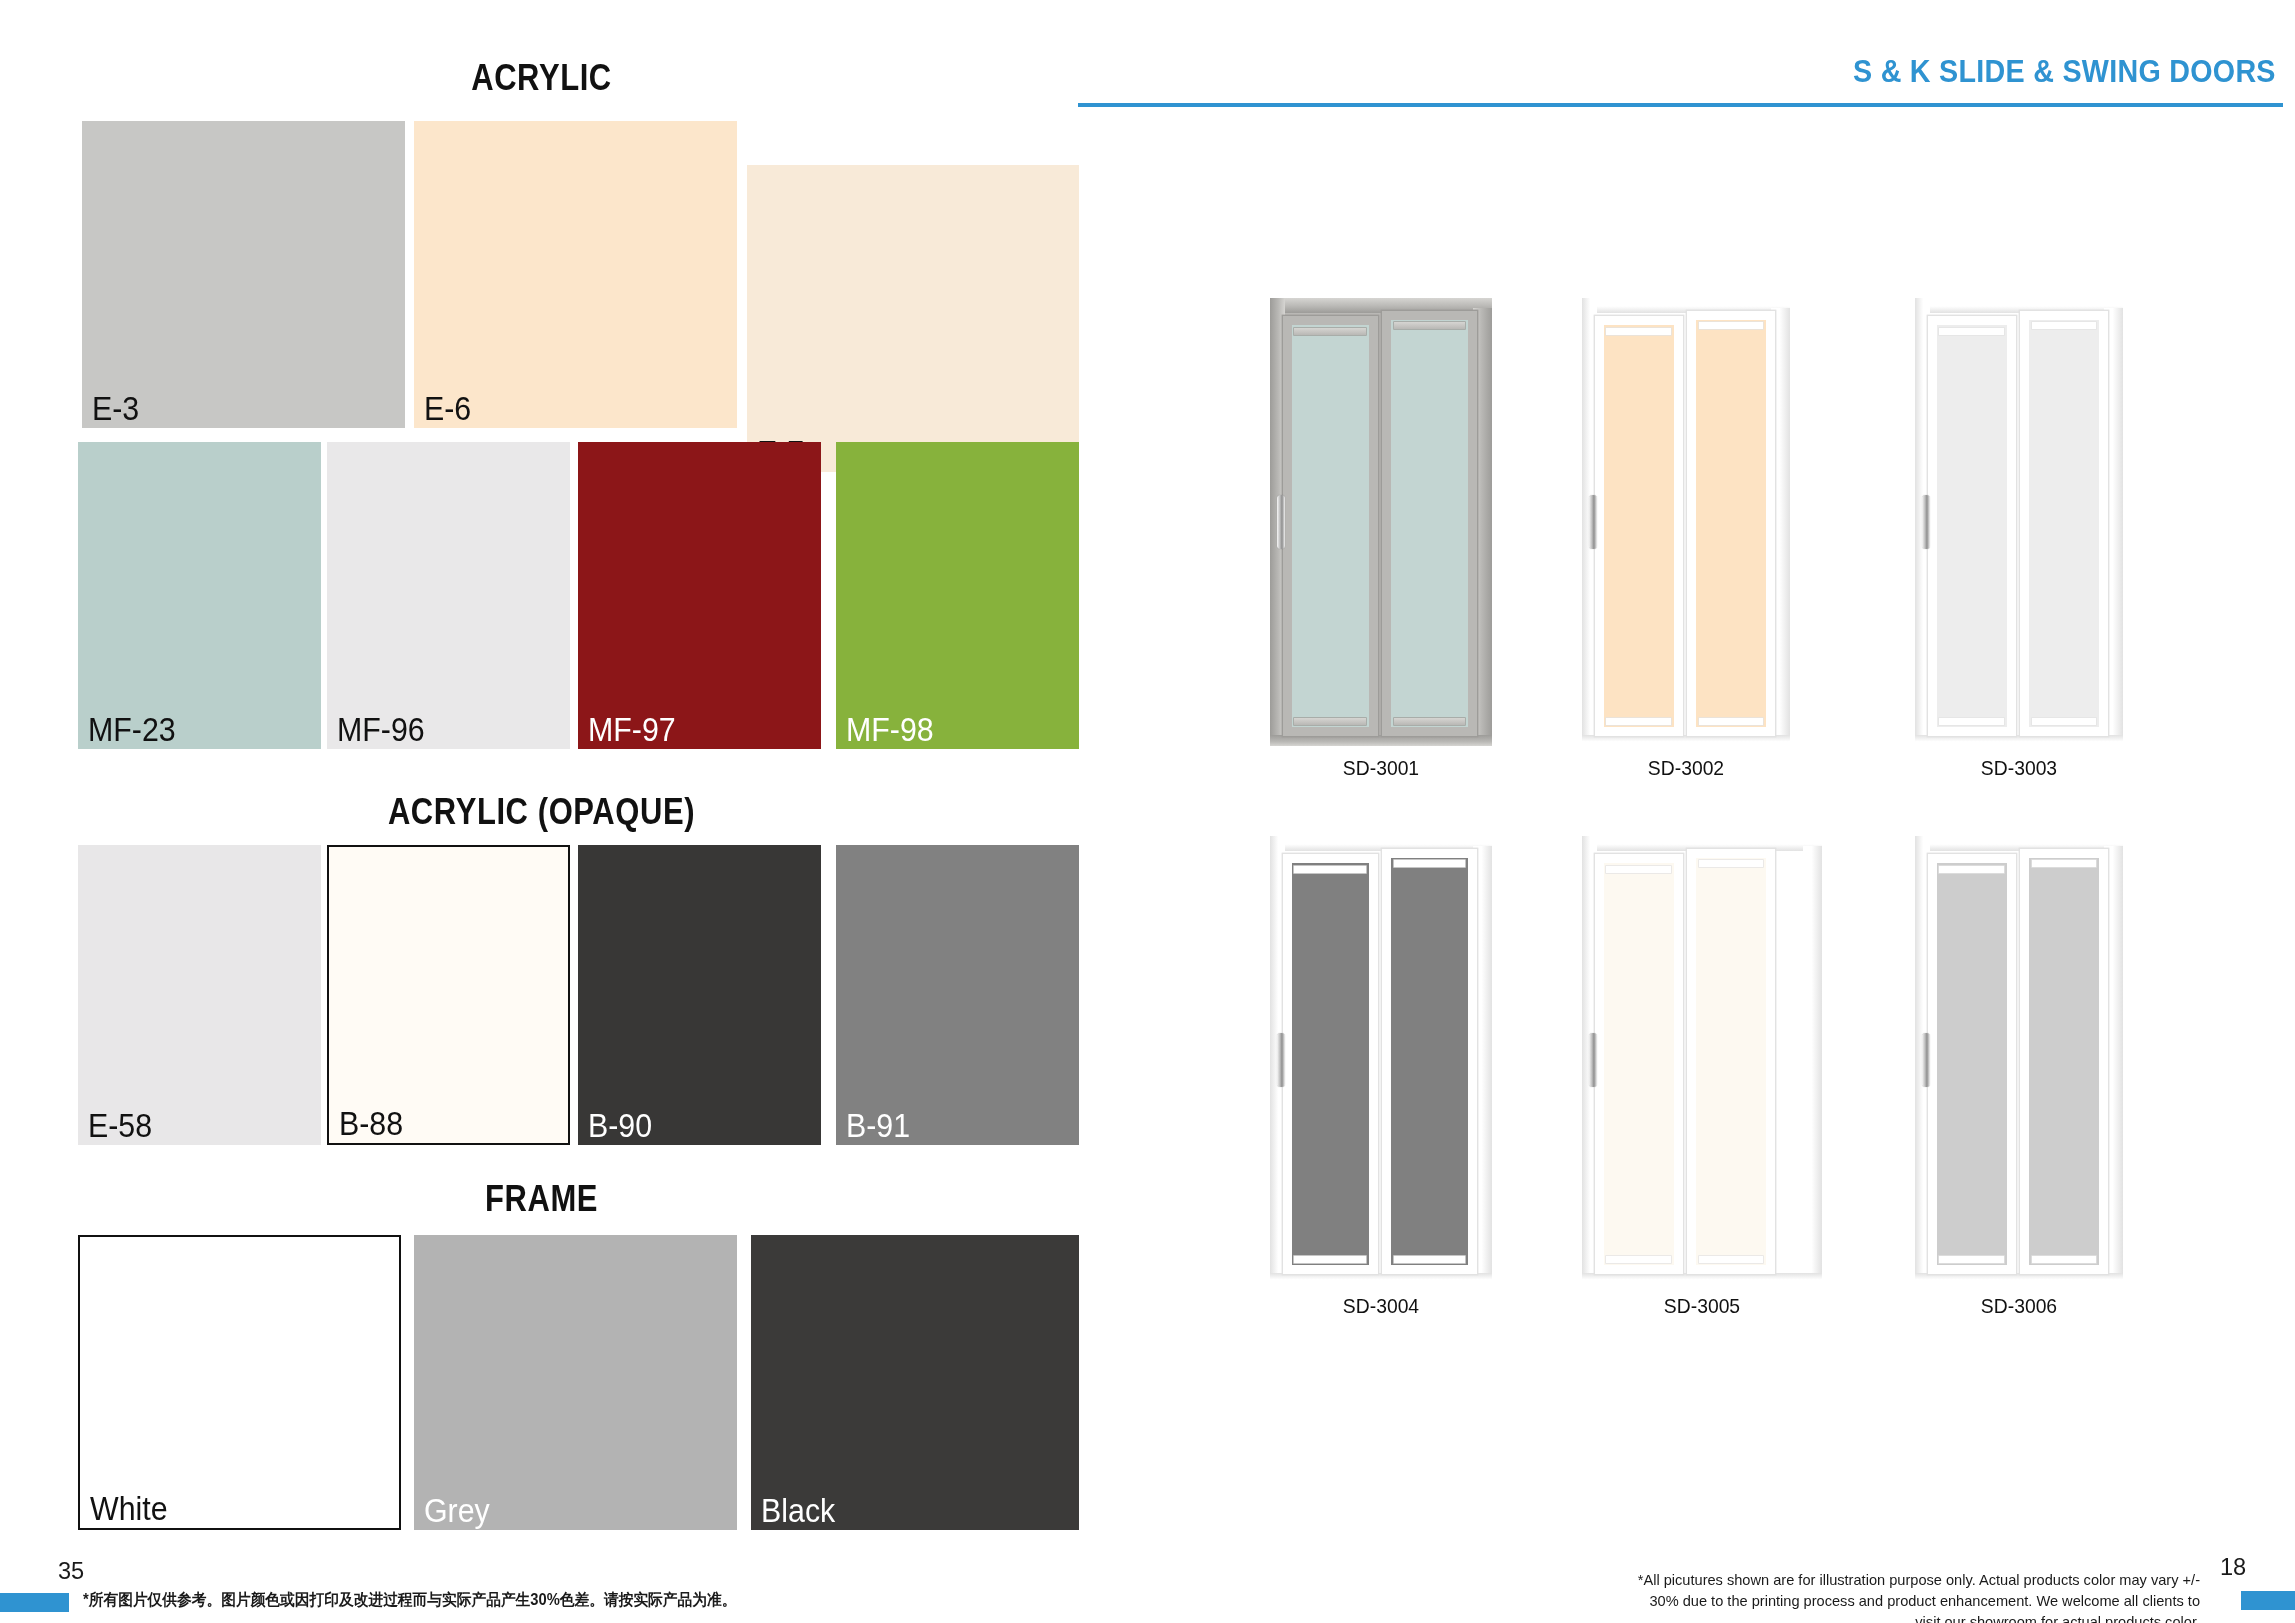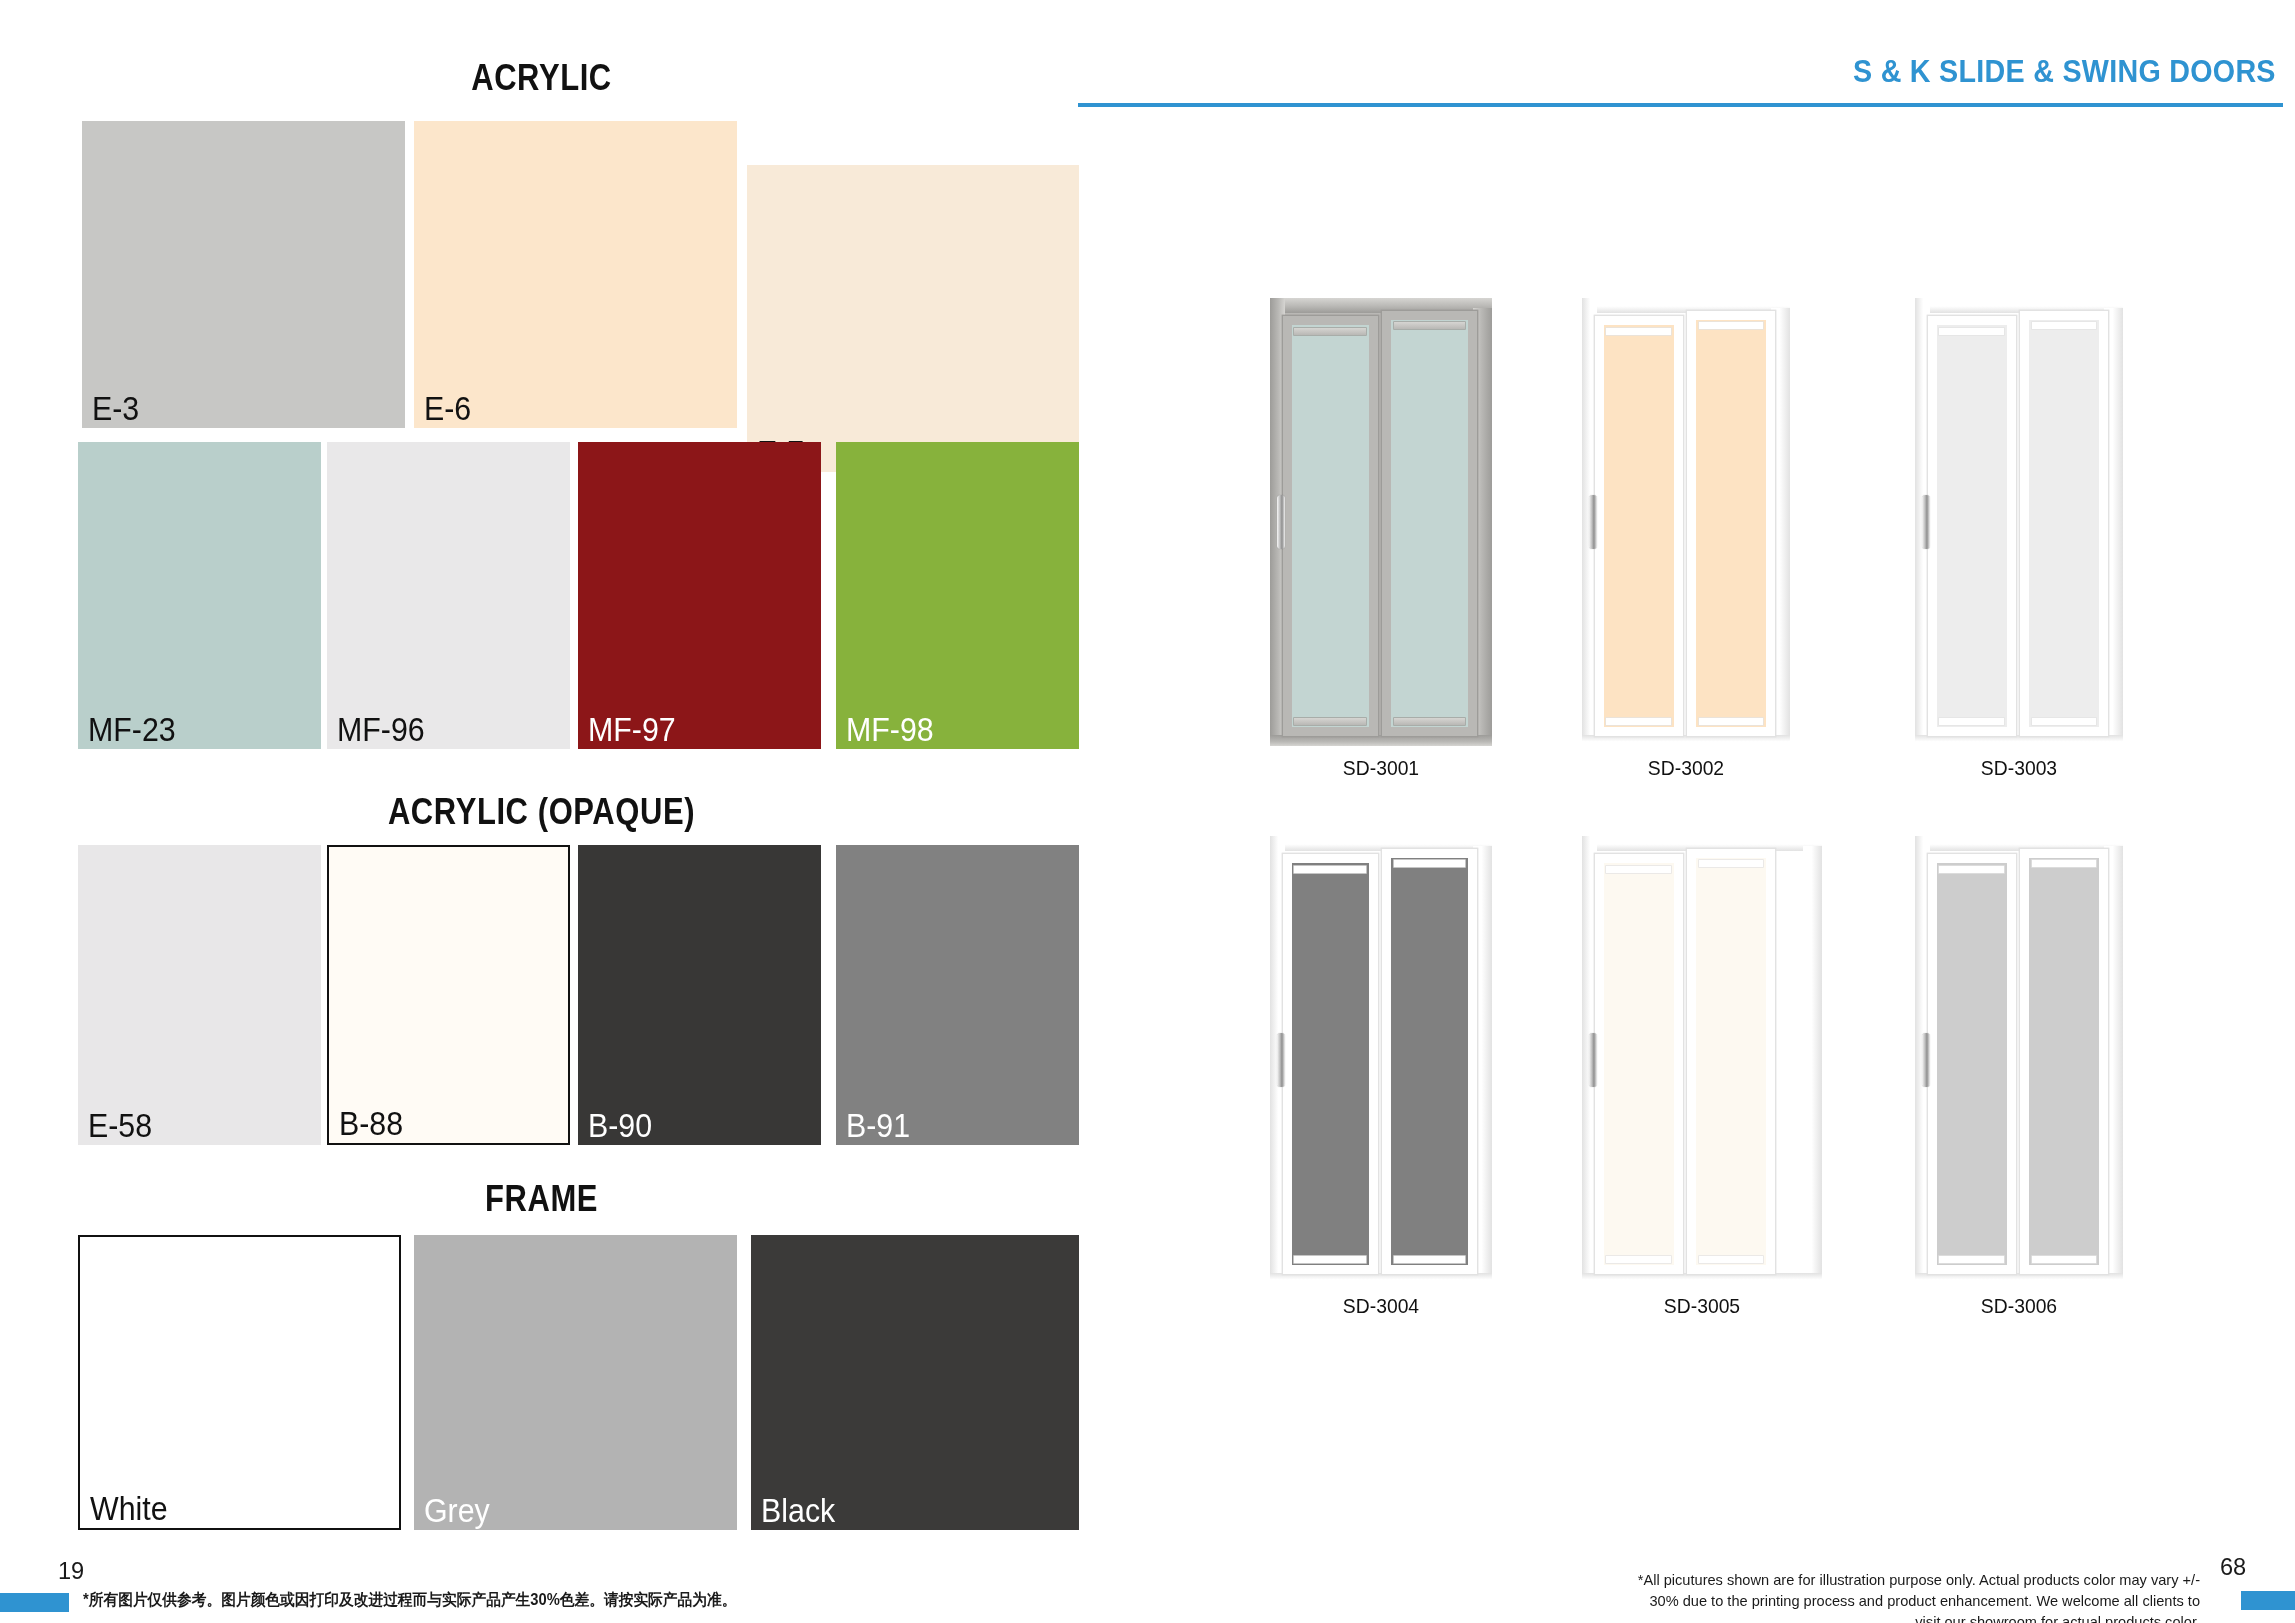--- a/index.html
+++ b/index.html
@@ -211,21 +211,21 @@
     <div class="sw" id="sw-white" style="background: rgb(255, 255, 255); border: 2.1px solid rgb(17, 17, 17);">
       <span class="lbl" style="color: rgb(17, 17, 17);">White</span>
     </div>
     <div class="sw" id="sw-grey" style="background: rgb(179, 179, 179);">
       <span class="lbl" style="color: rgb(255, 255, 255);">Grey</span>
     </div>
     <div class="sw" id="sw-black" style="background: rgb(59, 58, 57);">
       <span class="lbl" style="color: rgb(255, 255, 255);">Black</span>
     </div>
 
-    <div class="page-num" id="pg-43">19</div>
+    <div class="page-num" id="pg-43">35</div>
     <div class="blue-tab" id="tab-left"></div>
     <div class="footnote" id="fn-cn">*所有图片仅供参考。图片颜色或因打印及改进过程而与实际产品产生30%色差。请按实际产品为准。</div>
   </div>
 
   <div class="right-page"></div>
 
   <div id="brand-head">S &amp; K SLIDE &amp; SWING DOORS</div>
   <div id="brand-rule"></div>
 
   <div class="door-grid">
@@ -363,18 +363,18 @@
             <div class="rail-bot" style="background: linear-gradient(rgb(255, 255, 255), rgb(255, 255, 255)); box-shadow: rgb(226, 226, 226) 0px 0px 0px 0.7px;"></div>
           </div>
           <div class="handle" style="left: 7px; top: 44%;"></div>
         </div>
       </div>
       <div class="door-cap" style="top:458px;">SD-3006</div>
     </div>
 
   </div>
 
-  <div class="page-num" id="pg-44">68</div>
+  <div class="page-num" id="pg-44">18</div>
   <div class="blue-tab" id="tab-right"></div>
   <div class="footnote" id="fn-en">*All picutures shown are for illustration purpose only. Actual products color may vary +/- 30% due to the printing process and product enhancement. We welcome all clients to visit our showroom for actual products color.</div>
 
 </div>
 
 
 </body></html>

